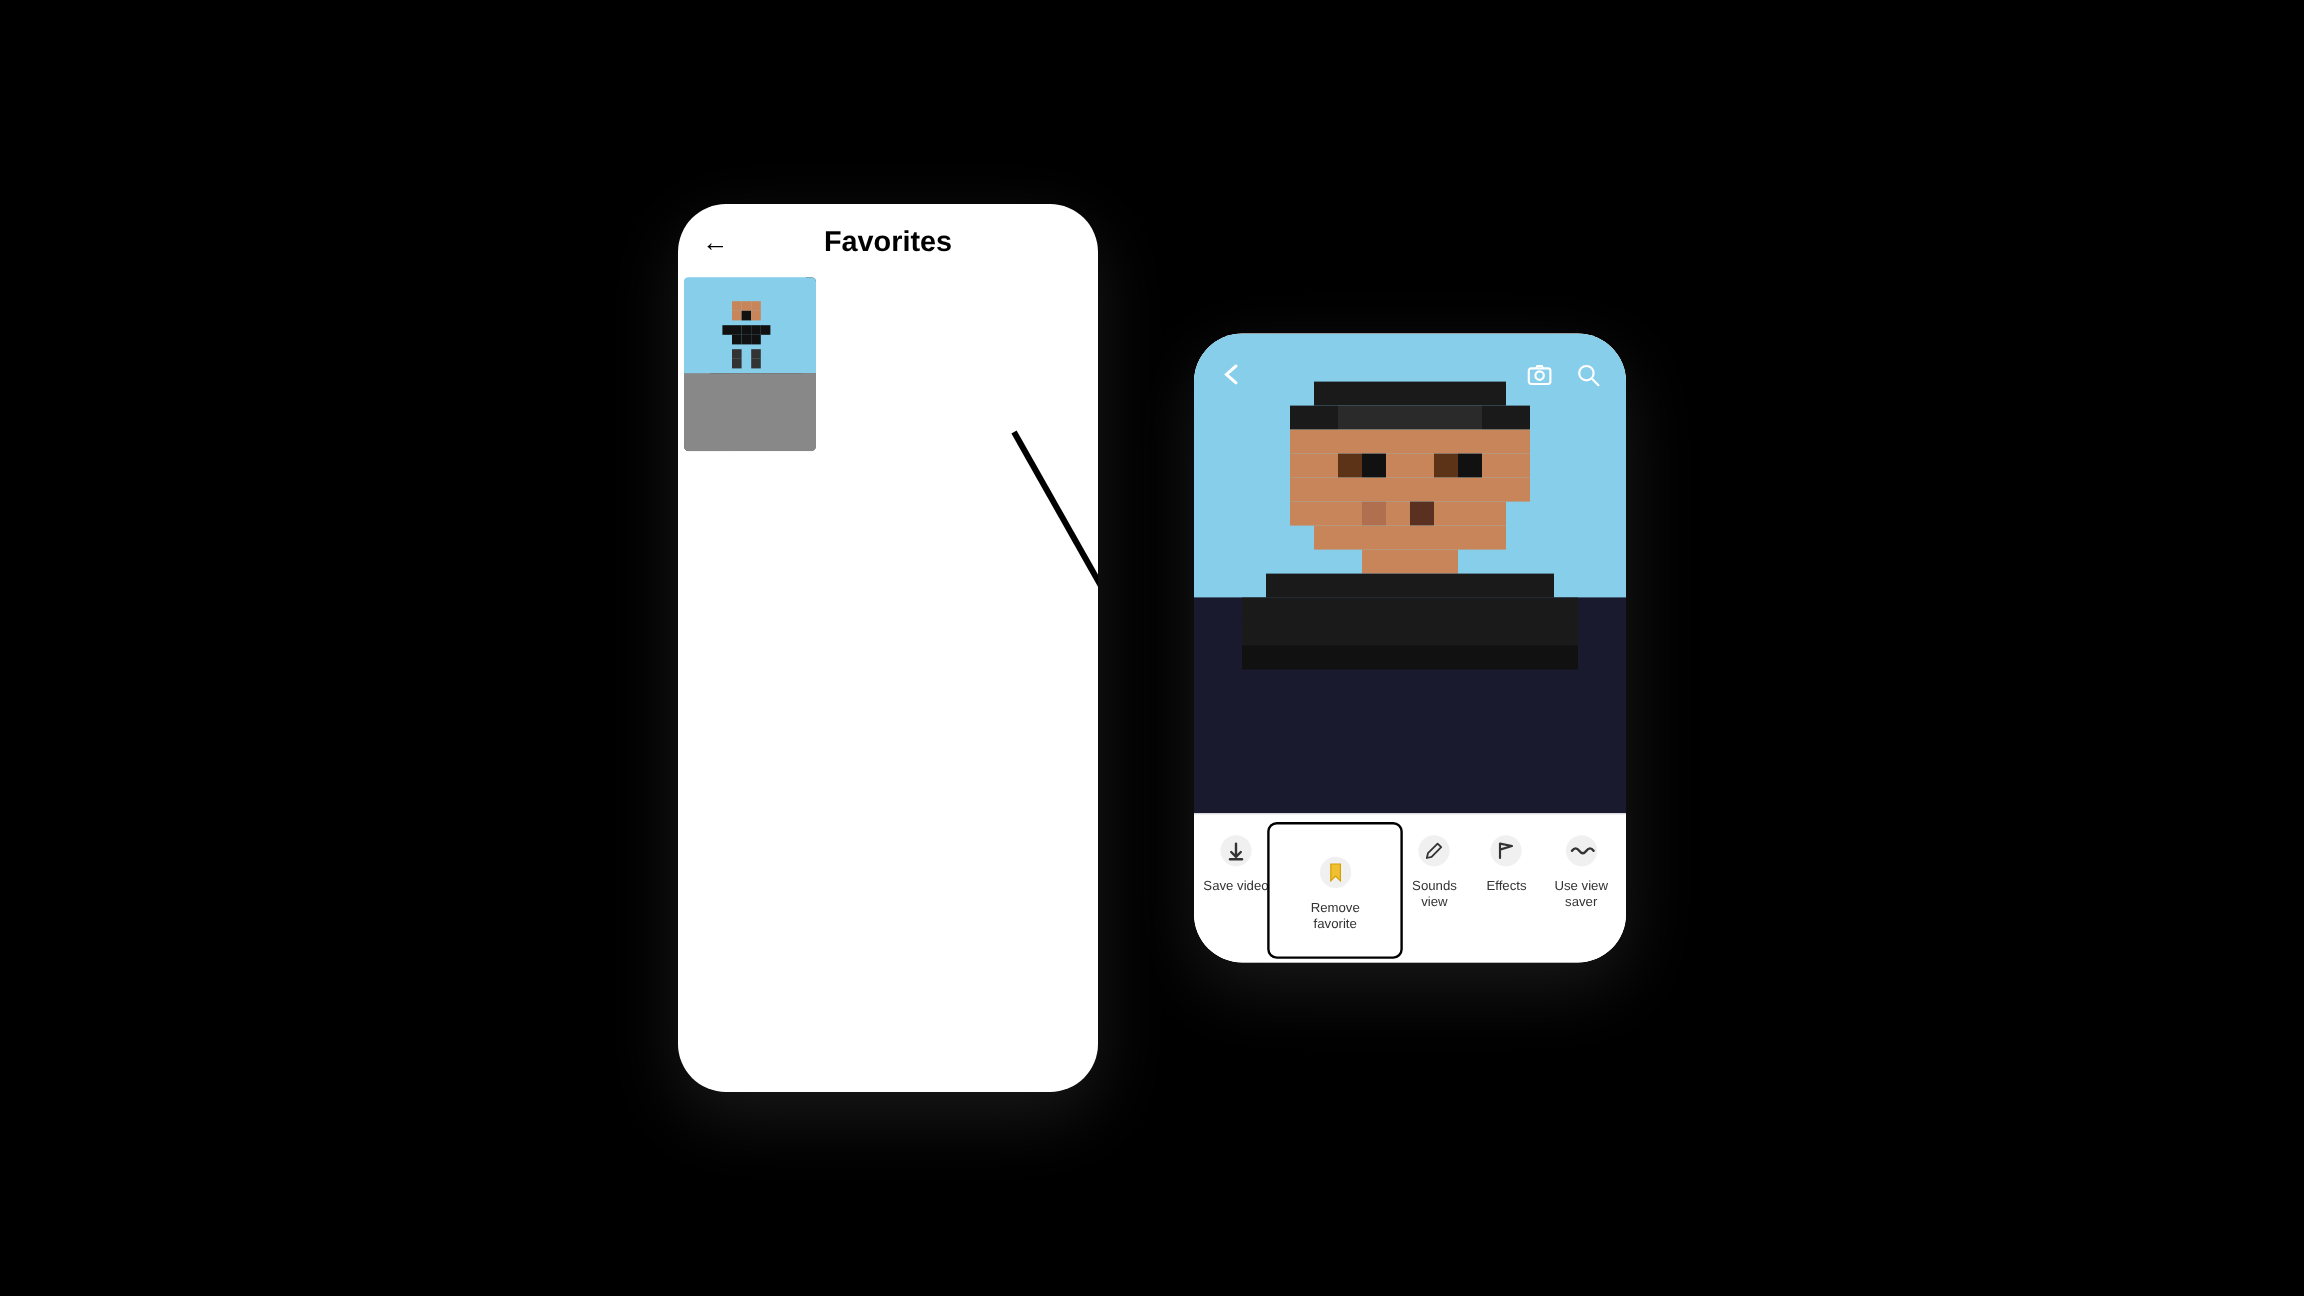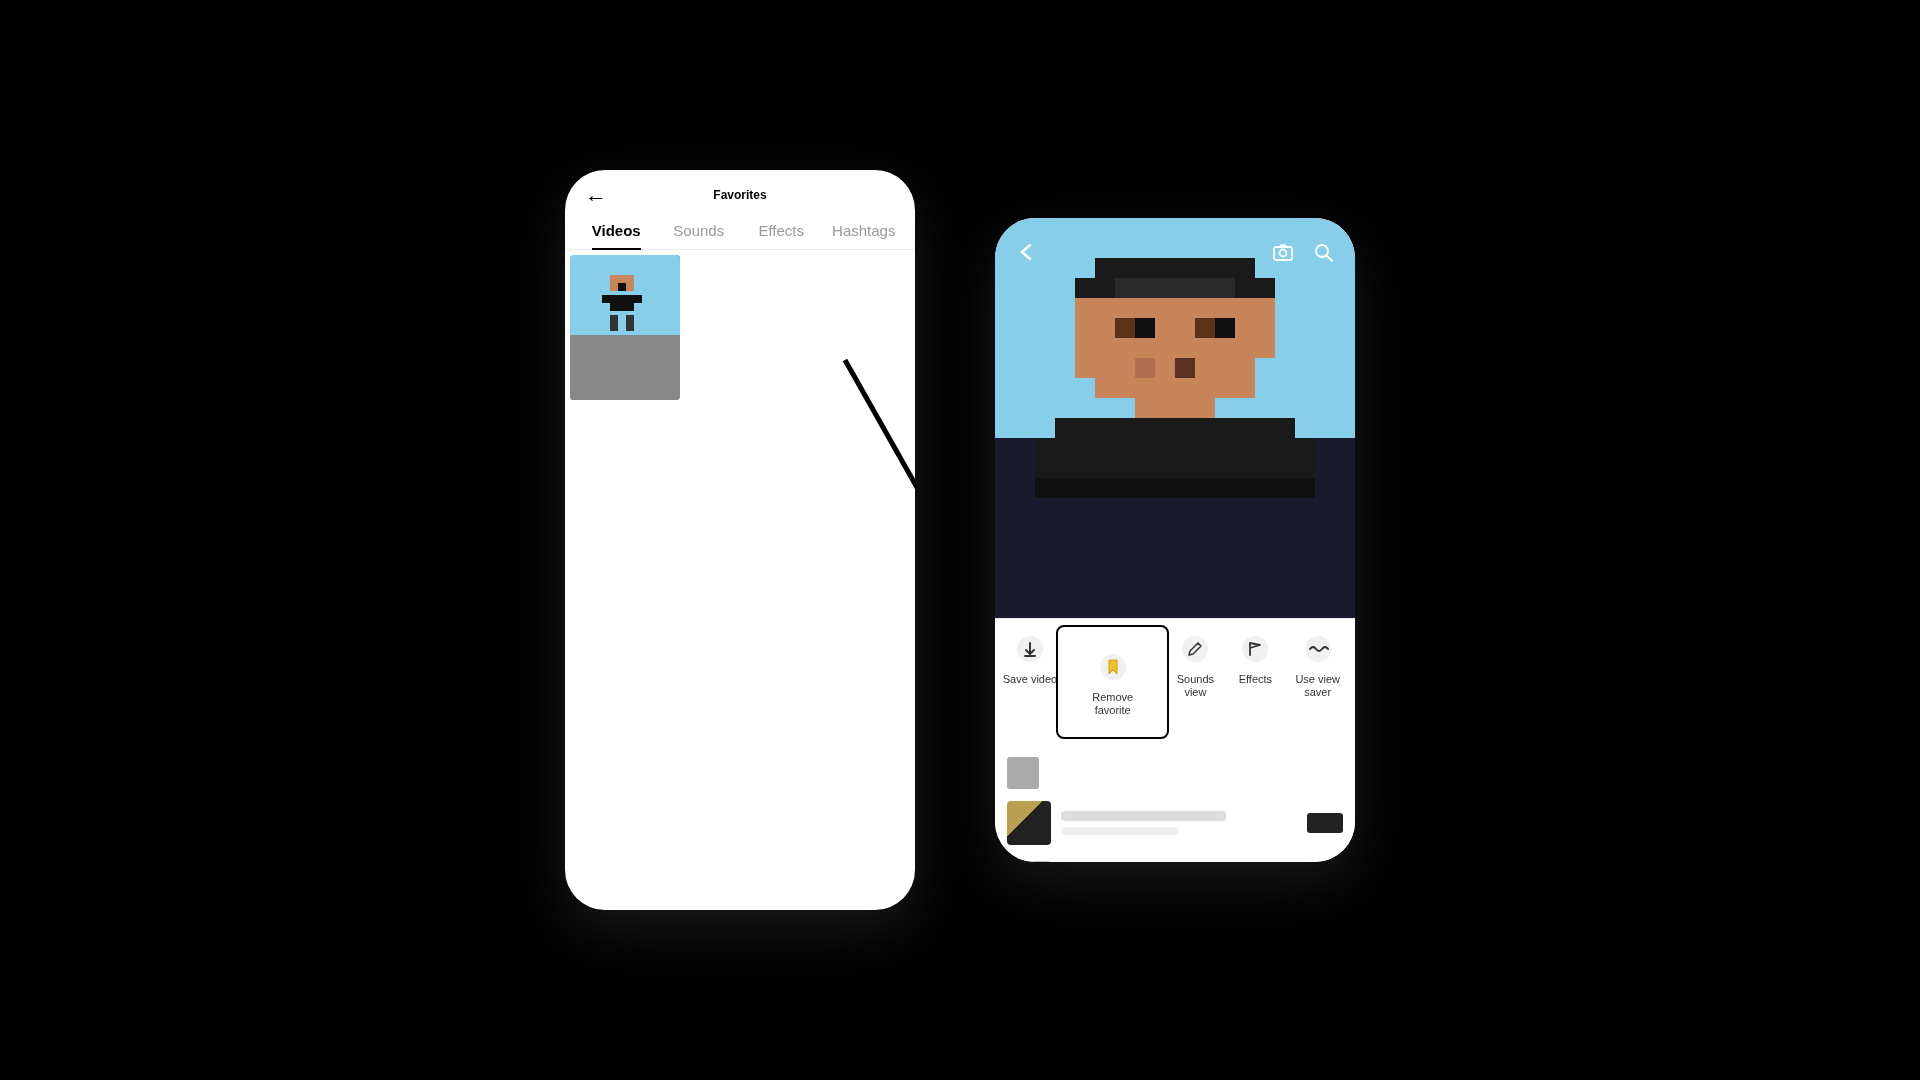--- a/index.html
+++ b/index.html
@@ -45,21 +45,21 @@
 
     .phone-left .back-btn {
       position: absolute;
       left: 20px;
       font-size: 22px;
       color: #000;
       cursor: pointer;
     }
 
     .phone-left .title {
-      font-size: 12px;
+      font-size: 24px;
       font-weight: 600;
       color: #000;
     }
 
     .tabs-row {
       display: flex;
       border-bottom: 1px solid #eee;
       padding: 0 10px;
     }
 
@@ -121,21 +121,21 @@
     }
 
     .arrow-svg {
       width: 200px;
       height: 280px;
     }
 
     
     .phone-right {
       width: 360px;
-      height: 644px;
+      height: 524px;
       background: #f0f0f0;
     }
 
     .phone-right-inner {
       position: relative;
       height: 100%;
       background: #fff;
       border-radius: 40px;
       overflow: hidden;
     }
@@ -310,26 +310,20 @@
 
 <div class="screens-container">
 
   <div class="phone phone-left">
 
     <div class="top-bar">
       <div class="back-btn">←</div>
       <div class="title">Favorites</div>
     </div>
 
-    <div class="tabs-row">
-      <div class="tab active">Videos</div>
-      <div class="tab">Sounds</div>
-      <div class="tab">Effects</div>
-      <div class="tab">Hashtags</div>
-    </div>
 
     <div class="video-grid">
       <div class="video-thumb">
         <div class="video-thumb-img">
 
           <svg width="110" height="145" viewBox="0 0 110 145">
 
             <rect x="0" y="0" width="110" height="80" fill="#87CEEB"></rect>
 
             <rect x="0" y="80" width="110" height="65" fill="#888"></rect>

